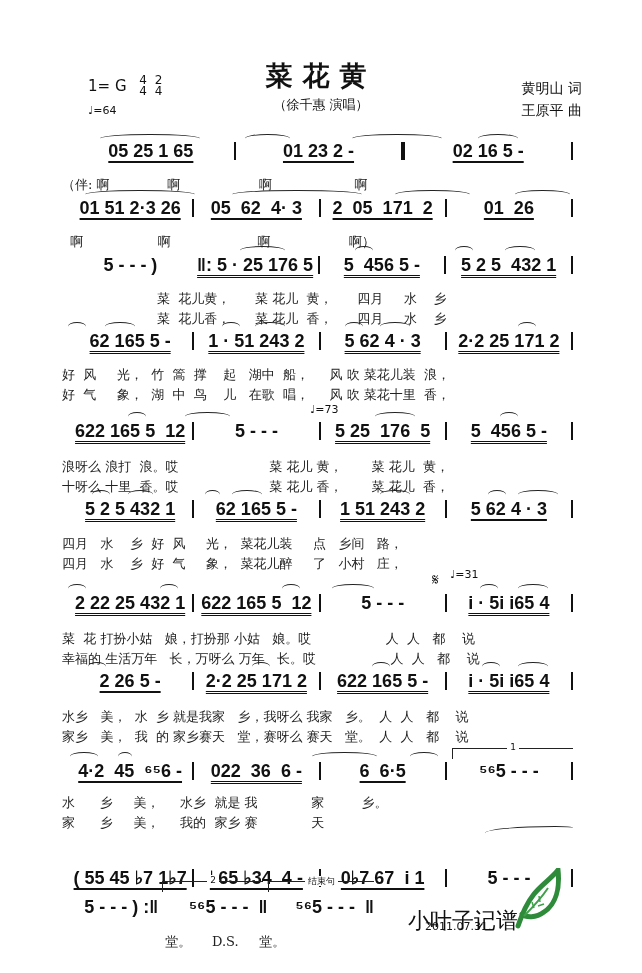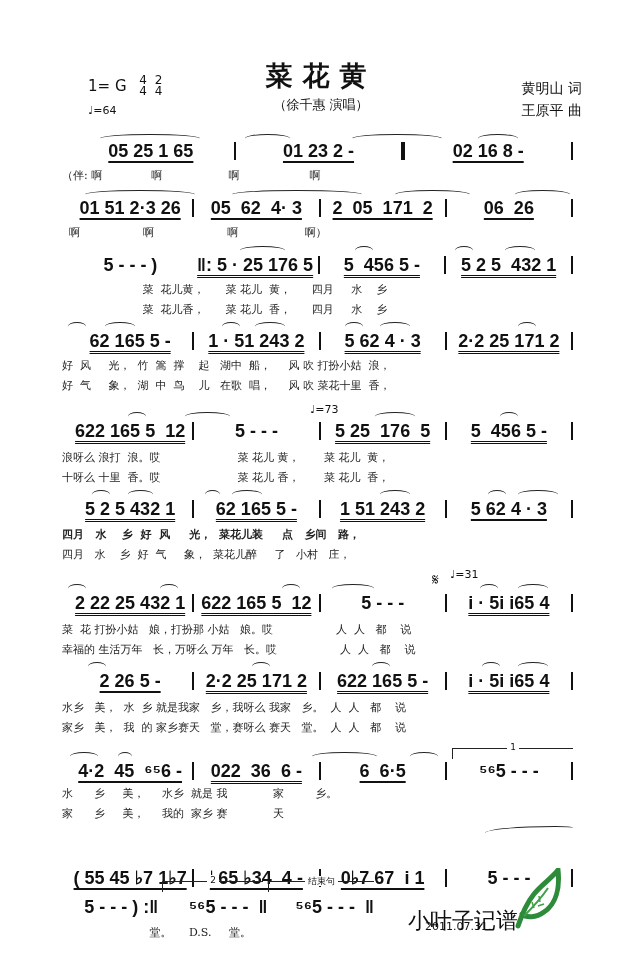--- a/index.html
+++ b/index.html
@@ -9,21 +9,21 @@
   .title { left: 0; width: 642px; top: 58px; text-align: center; font-size: 27px; letter-spacing: 10px; font-weight: bold; }
   .subtitle { left: 0; width: 642px; top: 96px; text-align: center; font-size: 13px; }
   .key { left: 88px; top: 75px; font-size: 15px; }
   .timesig { display: inline-block; vertical-align: middle; text-align: center; font-size: 12px; line-height: 11px; margin-left: 8px; }
   .tempo { font-size: 11px; }
   .credit { right: 60px; font-size: 14px; text-align: right; }
   .row { position: absolute; left: 68px; width: 505px; height: 22px; display: flex; align-items: center;
          font-family: "Liberation Sans", sans-serif; font-weight: bold; font-size: 18px; white-space: pre; }
   .row .m { flex: 1; display: flex; justify-content: space-around; align-items: center; }
   .row .bar { width: 2px; height: 18px; background: #111; }
-  .lyr { position: absolute; left: 68px; width: 505px; font-family: "DejaVu Serif", serif; font-size: 11px; white-space: pre; color: #222; }
+  .lyr { position: absolute; left: 68px; width: 505px; font-family: "DejaVu Serif", serif; font-size: 13px; white-space: pre; color: #222; margin-top: 8px; }
   .slur { position: absolute; height: 8px; border-top: 1.3px solid #222; border-radius: 50% 50% 0 0; }
   .ul { text-decoration: underline; text-decoration-thickness: 1.5px; text-underline-offset: 4px; }
   .ul2 { text-decoration: underline double; text-underline-offset: 4px; }
   .volta { position: absolute; border-top: 1px solid #222; border-left: 1px solid #222; height: 10px; font-size: 9px; text-align: center; }
   .volta span { background: #fff; position: relative; top: -7px; padding: 0 3px; }
   .sig { font-family: "DejaVu Serif", serif; font-size: 22px; }
   .date { font-size: 11px; }
   .leaf { }
 </style>
 </head>
@@ -49,33 +49,33 @@
 <div class="abs credit" style="top:102px;">王原平 曲</div>
 
 <div class="slur" style="left:100px;top:134px;width:100px;"></div>
 <div class="slur" style="left:245px;top:134px;width:45px;"></div>
 <div class="slur" style="left:352px;top:134px;width:90px;"></div>
 <div class="slur" style="left:478px;top:134px;width:40px;"></div>
 <div class="row" style="top:140px;">
   <span class="m ul">05 25 1 65</span><span class="bar"></span>
   <span class="m ul">01 23 2 -</span><span class="bar"></span>
   <span class="bar"></span>
-  <span class="m ul">02 16 8 -</span><span class="bar"></span>
+  <span class="m ul">02 16 5 -</span><span class="bar"></span>
 </div>
 <div class="lyr" style="left:62px;top:168px;">（伴: 啊              啊                   啊                    啊</div>
 
 <div class="slur" style="left:85px;top:190px;width:110px;"></div>
 <div class="slur" style="left:232px;top:190px;width:130px;"></div>
 <div class="slur" style="left:395px;top:190px;width:75px;"></div>
 <div class="slur" style="left:515px;top:190px;width:55px;"></div>
 <div class="row" style="top:197px;">
   <span class="m ul">01 51 2·3 26</span><span class="bar"></span>
   <span class="m ul">05  62  4· 3</span><span class="bar"></span>
   <span class="m ul">2  05  171  2</span><span class="bar"></span>
-  <span class="m ul">06  26</span><span class="bar"></span>
+  <span class="m ul">01  26</span><span class="bar"></span>
 </div>
 <div class="lyr" style="left:62px;top:225px;">  啊                  啊                     啊                   啊）</div>
 
 <div class="slur" style="left:240px;top:246px;width:45px;"></div>
 <div class="slur" style="left:355px;top:246px;width:18px;"></div>
 <div class="slur" style="left:455px;top:246px;width:18px;"></div>
 <div class="slur" style="left:505px;top:246px;width:30px;"></div>
 <div class="row" style="top:254px;">
   <span class="m">5 - - - )</span>
   <span class="m ul2">‖: 5 · 25 176 5</span><span class="bar"></span>
@@ -91,21 +91,21 @@
 <div class="slur" style="left:255px;top:322px;width:30px;"></div>
 <div class="slur" style="left:345px;top:322px;width:18px;"></div>
 <div class="slur" style="left:380px;top:322px;width:30px;"></div>
 <div class="slur" style="left:518px;top:322px;width:18px;"></div>
 <div class="row" style="top:330px;">
   <span class="m ul2">62 165 5 -</span><span class="bar"></span>
   <span class="m ul2">1 · 51 243 2</span><span class="bar"></span>
   <span class="m ul2">5 62 4 · 3</span><span class="bar"></span>
   <span class="m ul2">2·2 25 171 2</span><span class="bar"></span>
 </div>
-<div class="lyr" style="left:62px;top:358px;">好  风     光，  竹  篙  撑    起   湖中  船，     风 吹 打扮小姑  浪，</div>
+<div class="lyr" style="left:62px;top:358px;">好  风     光，  竹  篙  撑    起   湖中  船，     风 吹 菜花儿装  浪，</div>
 <div class="lyr" style="left:62px;top:378px;">好  气     象，  湖  中  鸟    儿   在歌  唱，     风 吹 菜花十里  香，</div>
 
 <div class="abs tempo" style="left:310px;top:403px;">
   <span>♩</span><span>=73</span>
 </div>
 
 <div class="slur" style="left:128px;top:412px;width:18px;"></div>
 <div class="slur" style="left:185px;top:412px;width:45px;"></div>
 <div class="slur" style="left:375px;top:412px;width:40px;"></div>
 <div class="slur" style="left:500px;top:412px;width:18px;"></div>
@@ -124,21 +124,21 @@
 <div class="slur" style="left:232px;top:490px;width:30px;"></div>
 <div class="slur" style="left:380px;top:490px;width:30px;"></div>
 <div class="slur" style="left:488px;top:490px;width:18px;"></div>
 <div class="slur" style="left:518px;top:490px;width:40px;"></div>
 <div class="row" style="top:498px;">
   <span class="m ul2">5 2 5 432 1</span><span class="bar"></span>
   <span class="m ul2">62 165 5 -</span><span class="bar"></span>
   <span class="m ul2">1 51 243 2</span><span class="bar"></span>
   <span class="m ul">5 62 4 · 3</span><span class="bar"></span>
 </div>
-<div class="lyr" style="left:62px;top:527px;font-weight:bold;">四月   水    乡  好  风     光，  菜花儿装     点   乡间   路，</div>
+<div class="lyr" style="left:62px;top:527px;">四月   水    乡  好  风     光，  菜花儿装     点   乡间   路，</div>
 <div class="lyr" style="left:62px;top:547px;">四月   水    乡  好  气     象，  菜花儿醉     了   小村   庄，</div>
 
 <div class="abs" style="left:432px;top:570px;font-size:16px;">𝄋</div>
 <div class="abs tempo" style="left:450px;top:568px;">
   <span>♩</span><span>=31</span>
 </div>
 
 <div class="slur" style="left:68px;top:584px;width:18px;"></div>
 <div class="slur" style="left:160px;top:584px;width:18px;"></div>
 <div class="slur" style="left:282px;top:584px;width:18px;"></div>

